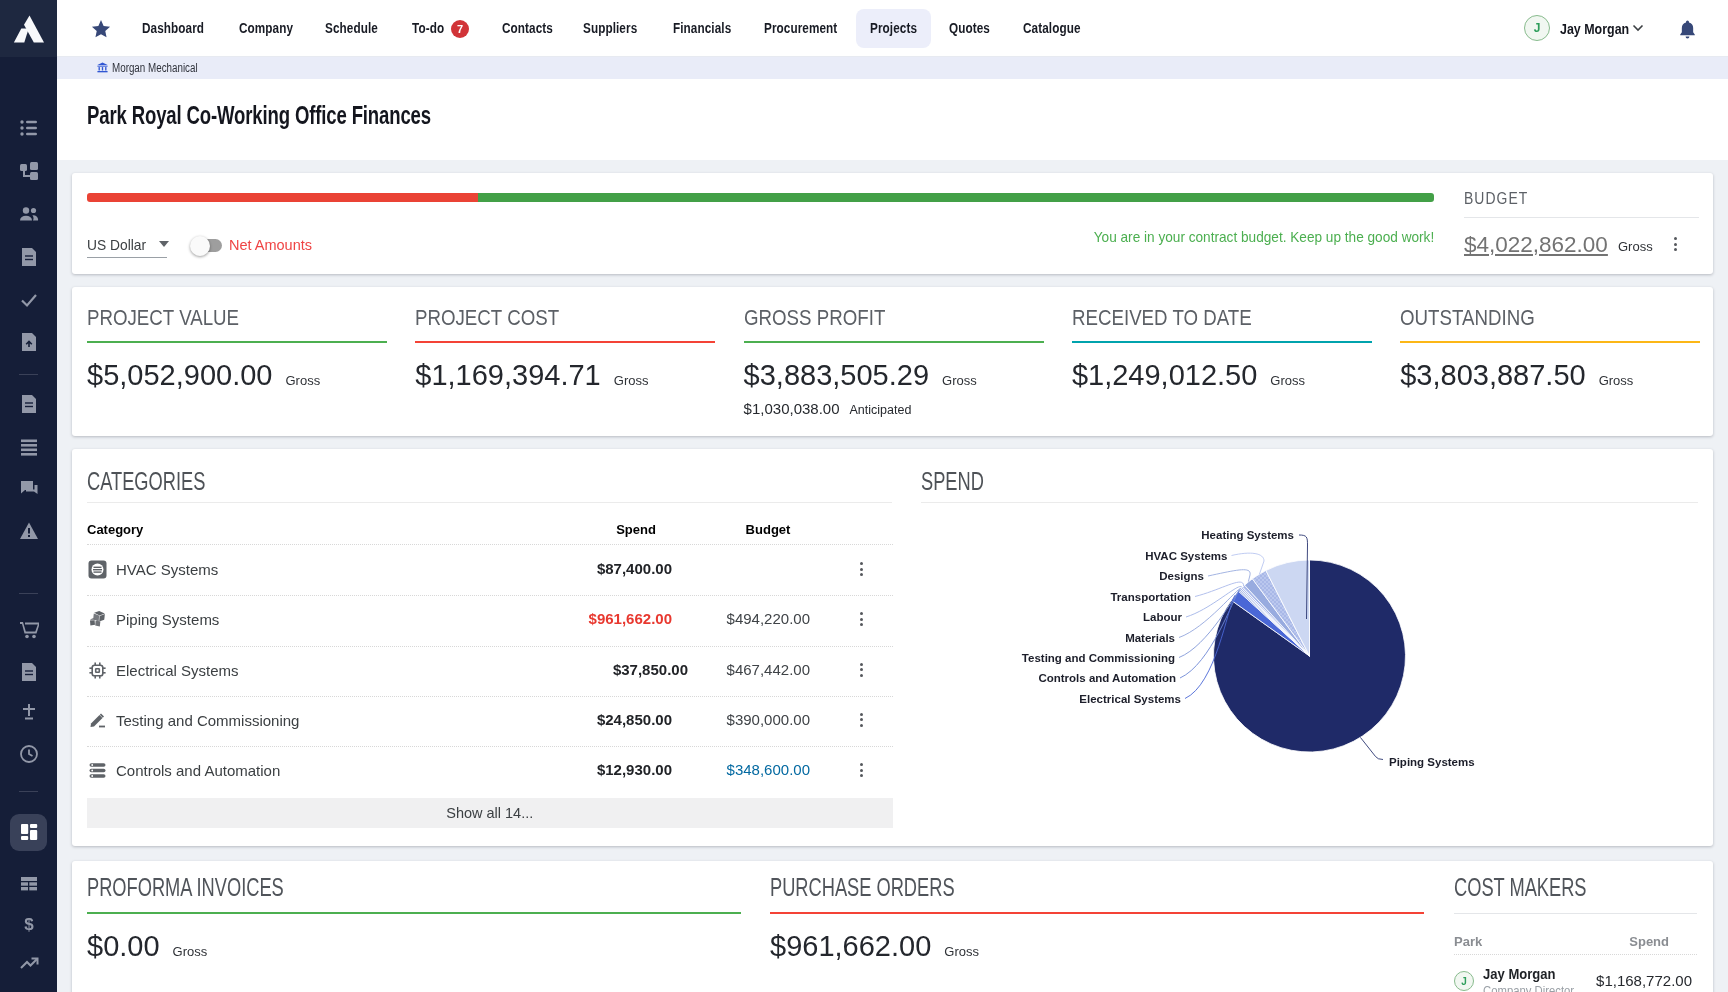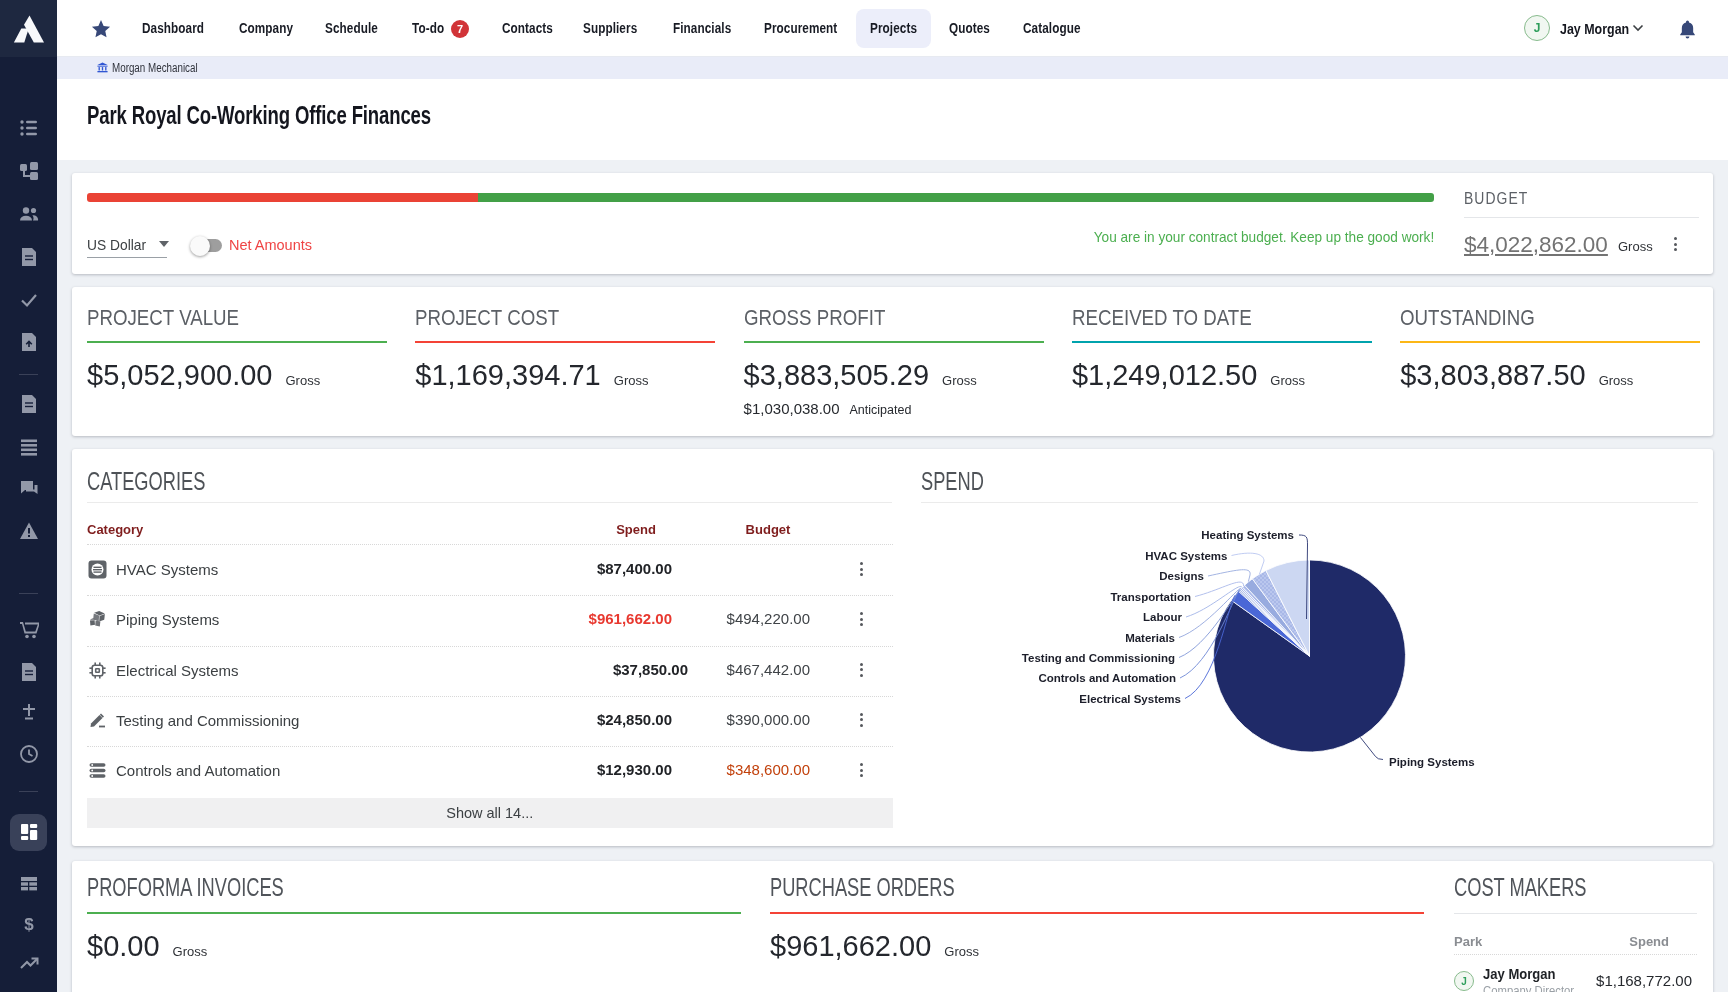--- a/index.html
+++ b/index.html
@@ -47,21 +47,21 @@
   .dots3 i { display:block; width:3px; height:3px; border-radius:50%; background:#55585d; margin-bottom:2.6px; }
   
   .stat { position:absolute; top:0; height:149px; width:328px; }
   .stat .lbl { position:absolute; left:0; top:18px; font-size:22px; color:#5c6066; letter-spacing:0; transform:scaleX(0.85); transform-origin:0 50%; white-space:nowrap; }
   .stat .ul { position:absolute; left:0; top:54px; width:300px; height:2px; }
   .stat .num { position:absolute; left:0; top:72px; font-size:29px; color:#24272d; letter-spacing:0; white-space:nowrap; }
   .stat .num .gr { font-size:13px; color:#2f3237; letter-spacing:0; margin-left:13px; }
   
   #cat-title { position:absolute; left:15px; top:18px; font-size:25px; color:#4e5257; letter-spacing:0; transform:scaleX(0.73); transform-origin:0 50%; }
   #cat-uline { position:absolute; left:15px; top:53px; width:805px; height:1px; background:#ebebeb; }
-  .th { position:absolute; font-size:13px; font-weight:700; color:#7f1d1d; }
+  .th { position:absolute; font-size:13px; font-weight:700; color:#000000; }
   .dotline { position:absolute; left:15px; width:805.5px; height:0; border-top:1px dotted #d8d8d8; }
   .crow { position:absolute; left:15px; width:805.5px; height:50px; }
   .crow .cic { position:absolute; left:1px; top:16px; width:19px; height:19px; }
   .crow .cname { position:absolute; left:29px; top:17px; font-size:15px; color:#3c4043; }
   #showall { position:absolute; left:15px; top:348.5px; width:805.5px; height:30px; background:#f0f0f1; text-align:center; font-size:14.5px; color:#3c4043; line-height:30px; }
   
   .bot-label { position:absolute; top:12px; font-size:25px; color:#50545a; letter-spacing:0; transform:scaleX(0.73); transform-origin:0 50%; white-space:nowrap; }
   .bot-ul { position:absolute; top:51px; height:2px; }
   .bot-num { position:absolute; top:69px; font-size:29px; color:#24272d; letter-spacing:0; white-space:nowrap; }
   .bot-num .gr { font-size:13px; color:#2f3237; letter-spacing:0; margin-left:13px; }
@@ -412,21 +412,21 @@
               <rect x="1.5" y="13.2" width="16" height="3.6" rx="1.8"></rect>
             </g>
             <g fill="#fff">
               <circle cx="4.2" cy="4" r="0.9"></circle>
               <circle cx="4.2" cy="9.5" r="0.9"></circle>
               <circle cx="4.2" cy="15" r="0.9"></circle>
             </g>
           </svg></div>
     <div class="cname">Controls and Automation</div>
     <div style="position:absolute;left:0;top:16px;width:585px;text-align:right;font-size:15px;font-weight:700;color:#212327">$12,930.00</div>
-    <div style="position:absolute;left:0;top:16px;width:723px;text-align:right;font-size:15px;color:#c2410c;">$348,600.00</div>
+    <div style="position:absolute;left:0;top:16px;width:723px;text-align:right;font-size:15px;color:#0369a1;">$348,600.00</div>
     <div class="dots3" style="left:773px;top:18px">
           <i></i>
           <i></i>
           <i></i>
         </div>
   </div>
     </div>
   <div id="showall">Show all 14...</div>
 
   <div class="abs" style="left:849px;top:18px;font-size:25px;color:#4e5257;transform:scaleX(0.73);transform-origin:0 50%;">SPEND</div>

